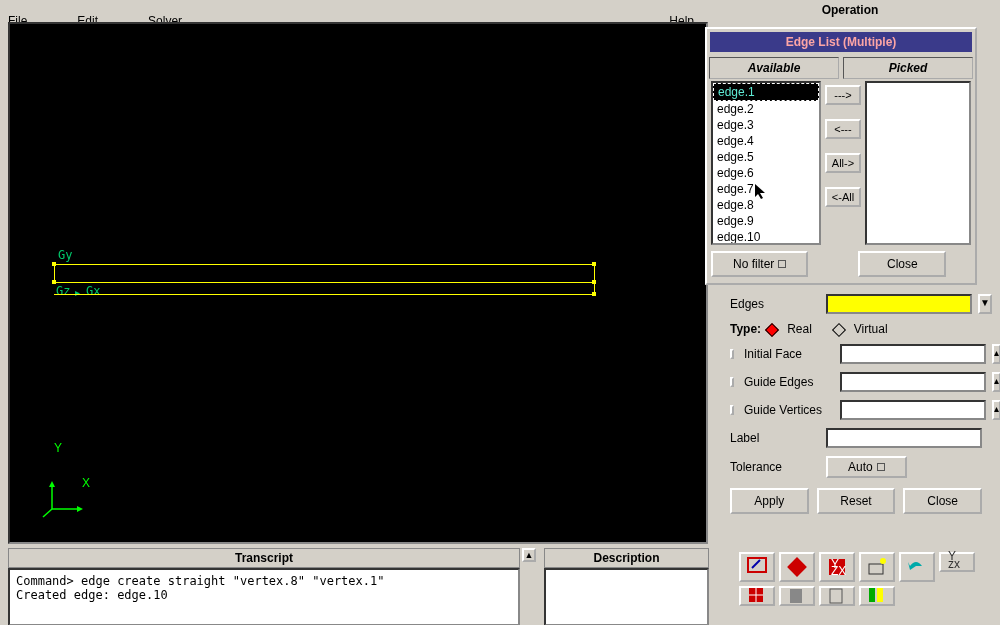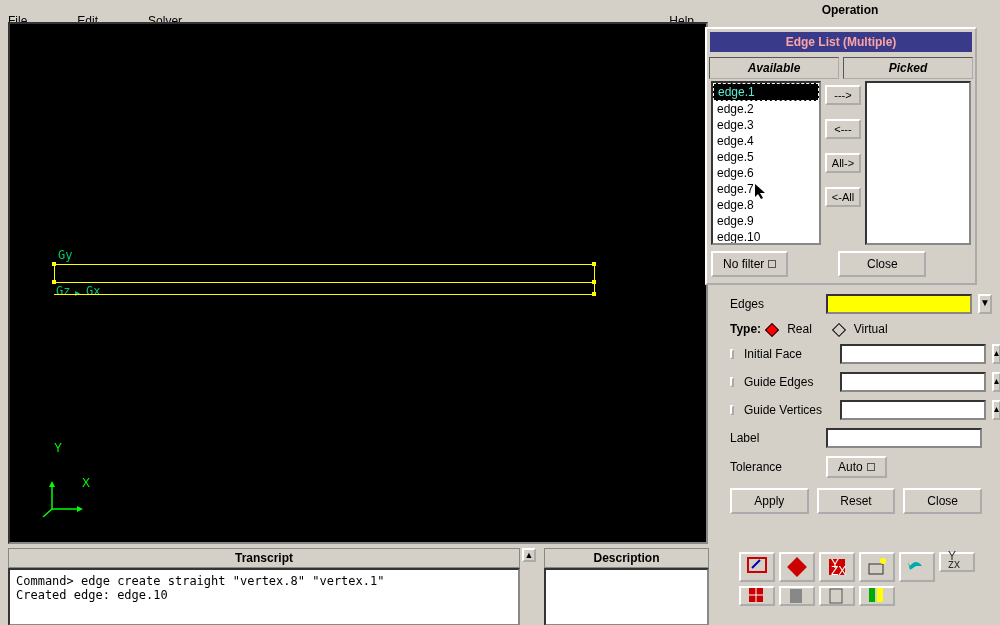--- a/index.html
+++ b/index.html
@@ -26,21 +26,21 @@
 .op-title{position:absolute;top:0;left:720px;width:260px;text-align:center;font-weight:bold;padding:3px 0;}
 .right-panel{position:absolute;top:22px;left:720px;width:272px;height:520px;background:#d4d0c8;}
 .form-row{display:flex;align-items:center;padding:4px 10px;gap:6px;}
 .form-row label{min-width:90px;}
 .txt-in{flex:1;background:#fff;border:2px inset #888;height:20px;padding:0 4px;}
 .txt-in.yellow{background:#ffff00;}
 .pick-btn{width:18px;height:20px;background:#d4d0c8;border:2px outset #fff;font-size:10px;line-height:14px;text-align:center;}
 .chk{width:10px;height:10px;border:2px outset #fff;background:#d4d0c8;display:inline-block;margin-right:4px;}
 .diamond{width:10px;height:10px;display:inline-block;transform:rotate(45deg);border:1px solid #000;margin-right:4px;position:relative;top:1px;}
 .diamond.red{background:#ff0000;}
-.opt-btn{background:#d4d0c8;border:2px outset #fff;padding:2px 10px;display:inline-flex;align-items:center;gap:4px;}
+.opt-btn{background:#d4d0c8;border:2px outset #fff;padding:2px 20px;display:inline-flex;align-items:center;gap:4px;}
 .opt-arrow{width:8px;height:8px;border:1px solid #555;background:#d4d0c8;}
 .btn{background:#d4d0c8;border:2px outset #fff;padding:4px 0;text-align:center;cursor:pointer;}
 .btn-row{display:flex;gap:8px;padding:6px 10px;}
 .btn-row .btn{flex:1;}
 .dialog{position:absolute;top:27px;left:705px;width:272px;background:#d4d0c8;border:2px outset #fff;z-index:50;}
 .dialog-title{background:#3a3a8a;color:#fca5a5;font-weight:bold;text-align:center;padding:3px 0;margin:3px;}
 .dlg-cols{display:flex;}
 .dlg-col{flex:1;text-align:center;font-weight:bold;padding:3px 0;border:1px inset #aaa;margin:2px;font-style:italic;}
 .dlg-body{display:flex;padding:0 4px;}
 .listbox{width:110px;height:164px;background:#fff;border:2px inset #888;overflow:hidden;}

